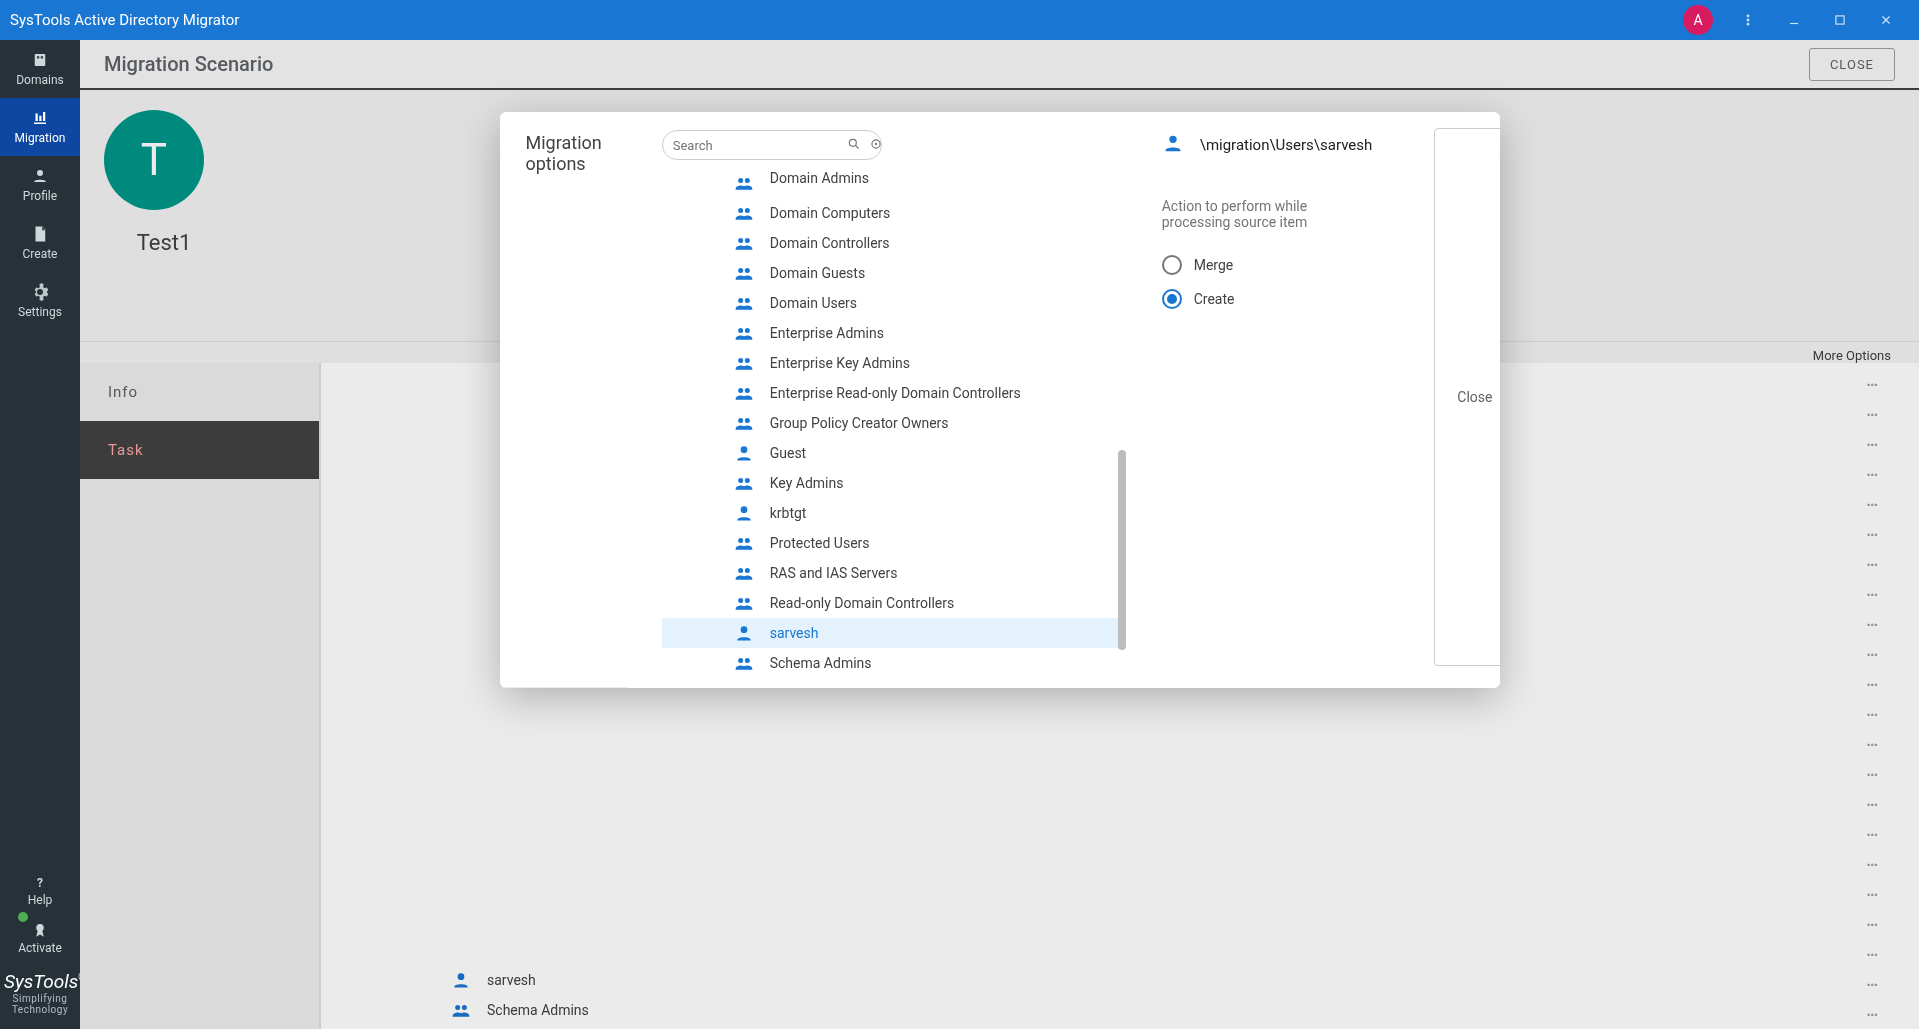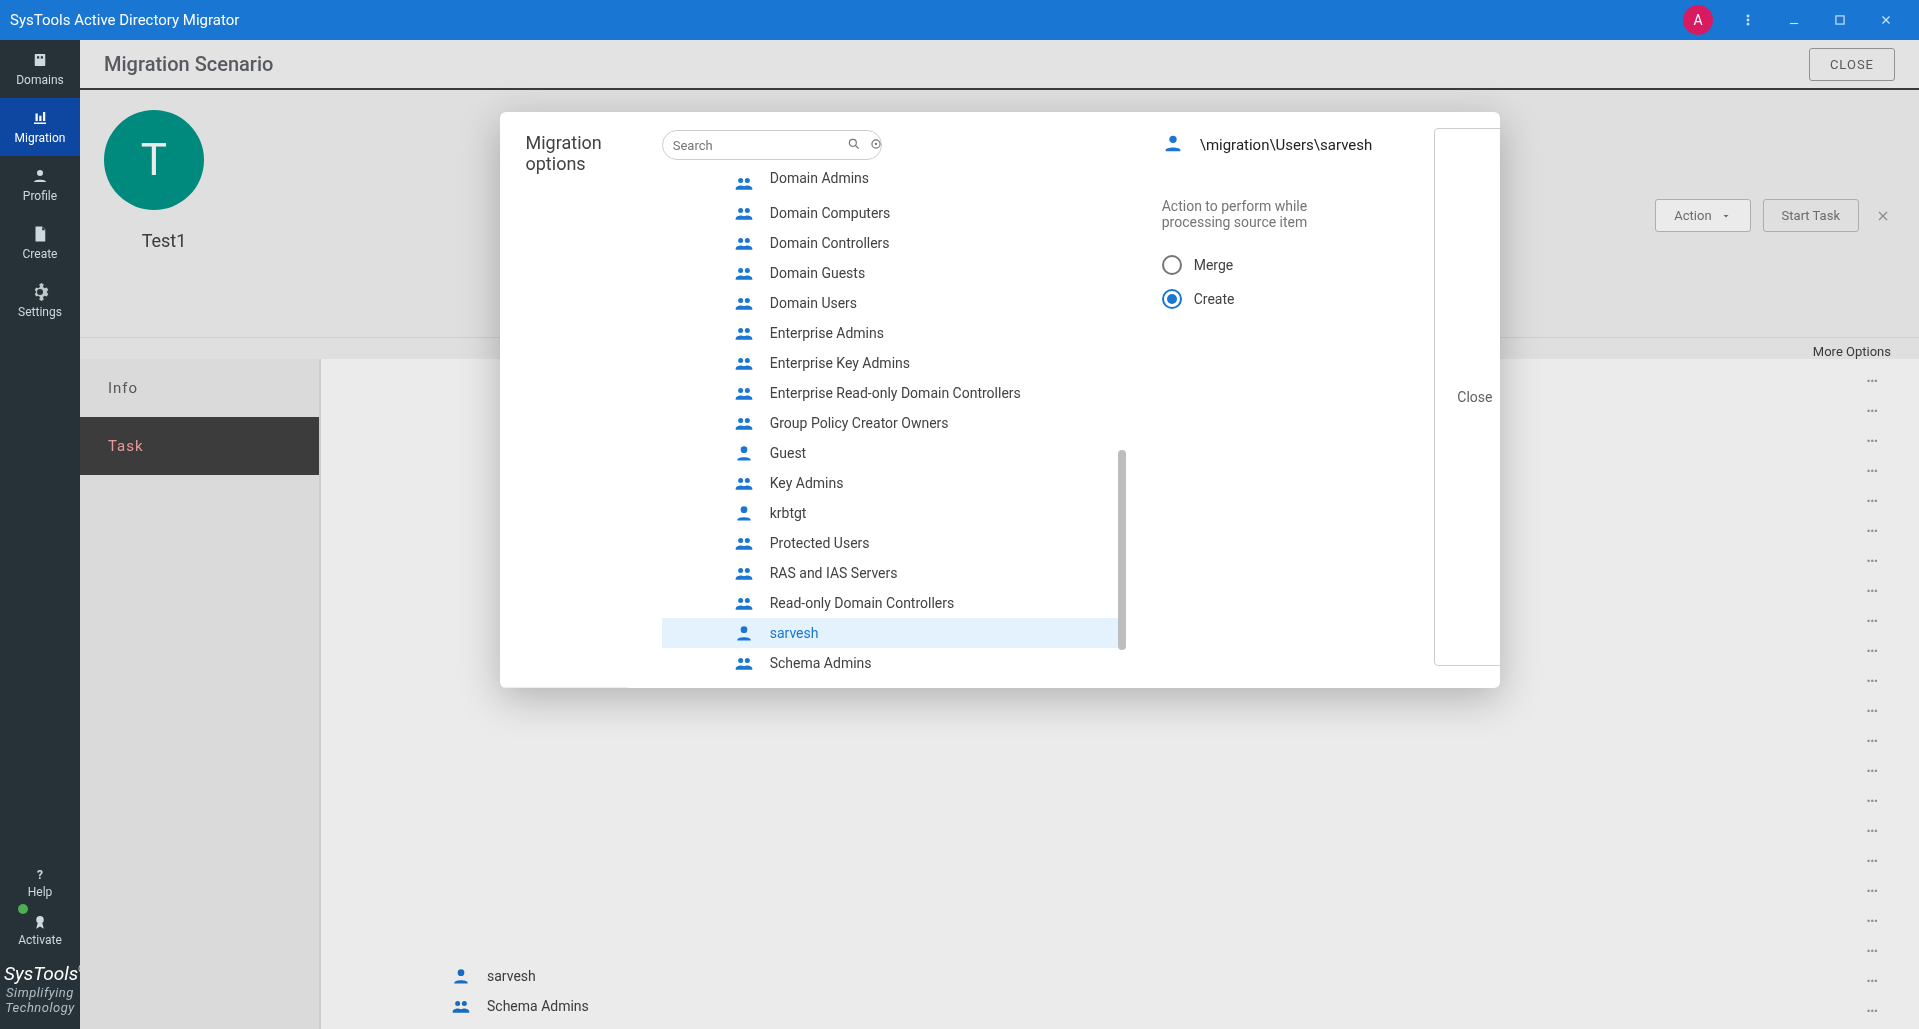--- a/index.html
+++ b/index.html
@@ -18,31 +18,31 @@
   .sidebar .nav-item { height: 58px; display: flex; flex-direction: column; align-items: center; justify-content: center; font-size: 12px; gap: 4px; cursor: pointer; }
   .sidebar .nav-item.active { background: #0d47a1; color: #fff; }
   .sidebar .spacer { flex: 1; }
   .sidebar .footer-item { height: 48px; display: flex; flex-direction: column; align-items: center; justify-content: center; font-size: 12px; gap: 2px; }
   .sidebar .activate-badge { position: relative; }
   .sidebar .activate-badge .dot { position: absolute; left: 18px; top: -2px; width: 10px; height: 10px; border-radius: 50%; background: #4caf50; }
 
   .brand { padding: 8px 4px 14px; text-align: center; color: #fff; font-family: Georgia, serif; }
   .brand .main { font-size: 19px; font-style: italic; }
   .brand .main sup { font-size: 10px; font-style: normal; }
-  .brand .sub { font-size: 13px; letter-spacing: 0.5px; color: #b0bec5; font-style: italic; }
+  .brand .sub { font-size: 10px; letter-spacing: 0.5px; color: #b0bec5; }
 
   
   .content { flex: 1; background: #f2f2f2; display: flex; flex-direction: column; position: relative; }
   .scenario-header { height: 50px; display: flex; align-items: center; padding: 0 24px; border-bottom: 2px solid #404040; background: #f7f7f7; }
   .scenario-header .label { font-size: 20px; font-weight: 500; color: #5f6368; flex: 1; }
   .scenario-header .close-btn { padding: 8px 20px; border: 1px solid #9e9e9e; background: transparent; color: #616161; font-size: 13px; letter-spacing: 1px; cursor: pointer; border-radius: 3px; }
 
   .profile-row { display: flex; align-items: center; padding: 20px 24px 16px; border-bottom: 1px solid #e0e0e0; }
   .profile-row .big-avatar { width: 100px; height: 100px; border-radius: 50%; background: #009688; color: #fff; font-size: 44px; display: flex; align-items: center; justify-content: center; margin-right: 20px; }
-  .profile-row .big-name { font-size: 18px; color: #424242; margin-top: 90px; transform: translateY(-70px); }
+  .profile-row .big-name { font-size: 22px; color: #424242; margin-top: 90px; transform: translateY(-70px); }
   .profile-row .name-col { display: flex; flex-direction: column; align-items: center; }
 
   .actions-right { margin-left: auto; display: flex; align-items: center; gap: 12px; color: #808080; }
   .actions-right .btn { padding: 8px 18px; border: 1px solid #bdbdbd; background: #fff; color: #757575; font-size: 13px; border-radius: 3px; display: flex; align-items: center; gap: 8px; }
   .actions-right .btn.start { background: transparent; border: 1px solid #bdbdbd; }
   .actions-right .icon-close { width: 24px; height: 24px; display: flex; align-items: center; justify-content: center; color: #9e9e9e; }
   .more-opts { text-align: right; padding: 6px 28px 0 0; font-size: 13px; color: #404040; }
 
   .tabs-col { width: 240px; background: #ededed; border-right: 1px solid #e0e0e0; }
   .tab-item { padding: 20px 28px; font-size: 15px; letter-spacing: 1px; color: #616161; cursor: pointer; }
@@ -194,37 +194,20 @@
       <button class="close-btn">CLOSE</button>
     </div>
 
     <div class="profile-row">
       <div class="name-col">
         <div class="big-avatar">
             <span>T</span>
           </div>
         <div class="big-name">Test1</div>
       </div>
-      <div class="actions-right">
-        <div class="btn">
-          <span>Action</span>
-          <svg width="12" height="12" viewBox="0 0 24 24" fill="currentColor">
-              <path d="M7 10l5 5 5-5z"></path>
-            </svg>
-        </div>
-        <div class="btn start">
-            <span>Start Task</span>
-          </div>
-        <div class="icon-close">
-          <svg width="16" height="16" viewBox="0 0 24 24" stroke="currentColor">
-              <line x1="6" y1="6" x2="18" y2="18" stroke-width="2"></line>
-              <line x1="18" y1="6" x2="6" y2="18" stroke-width="2"></line>
-            </svg>
-        </div>
-      </div>
     </div>
     <div class="more-opts">More Options</div>
 
     <div class="main-area">
       <div class="tabs-col">
         <div class="tab-item">Info</div>
         <div class="tab-item active">Task</div>
       </div>
       <div class="list-col" id="bg-list">
 

